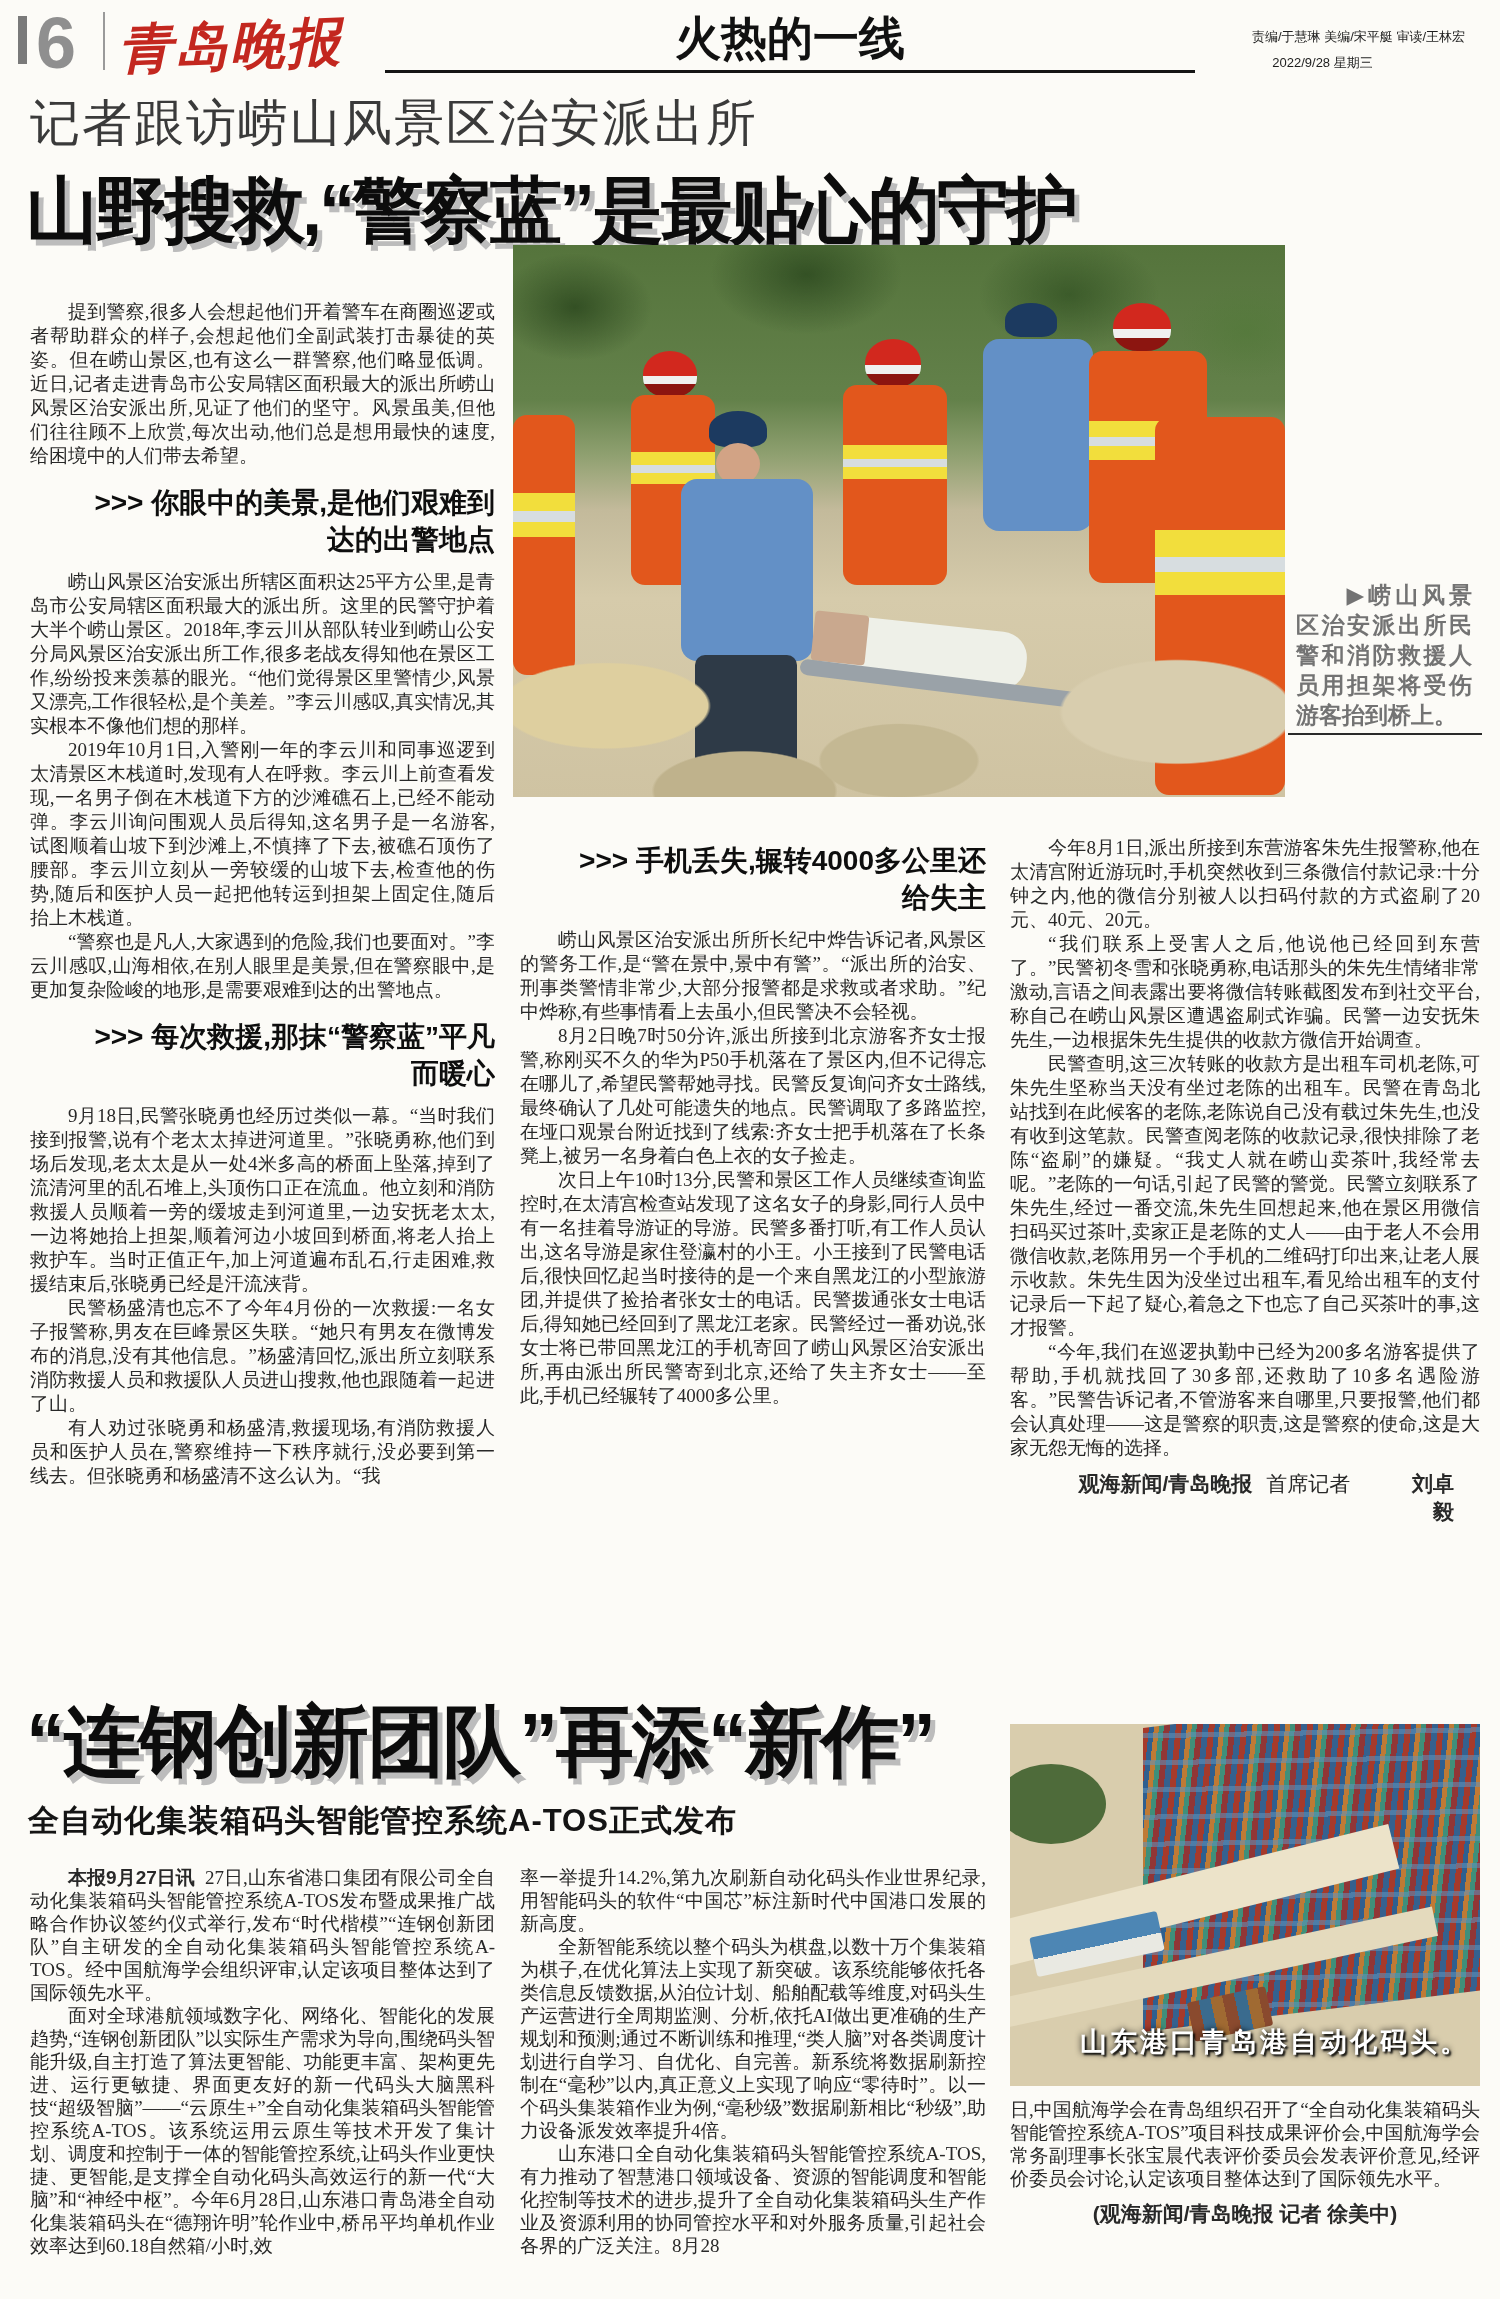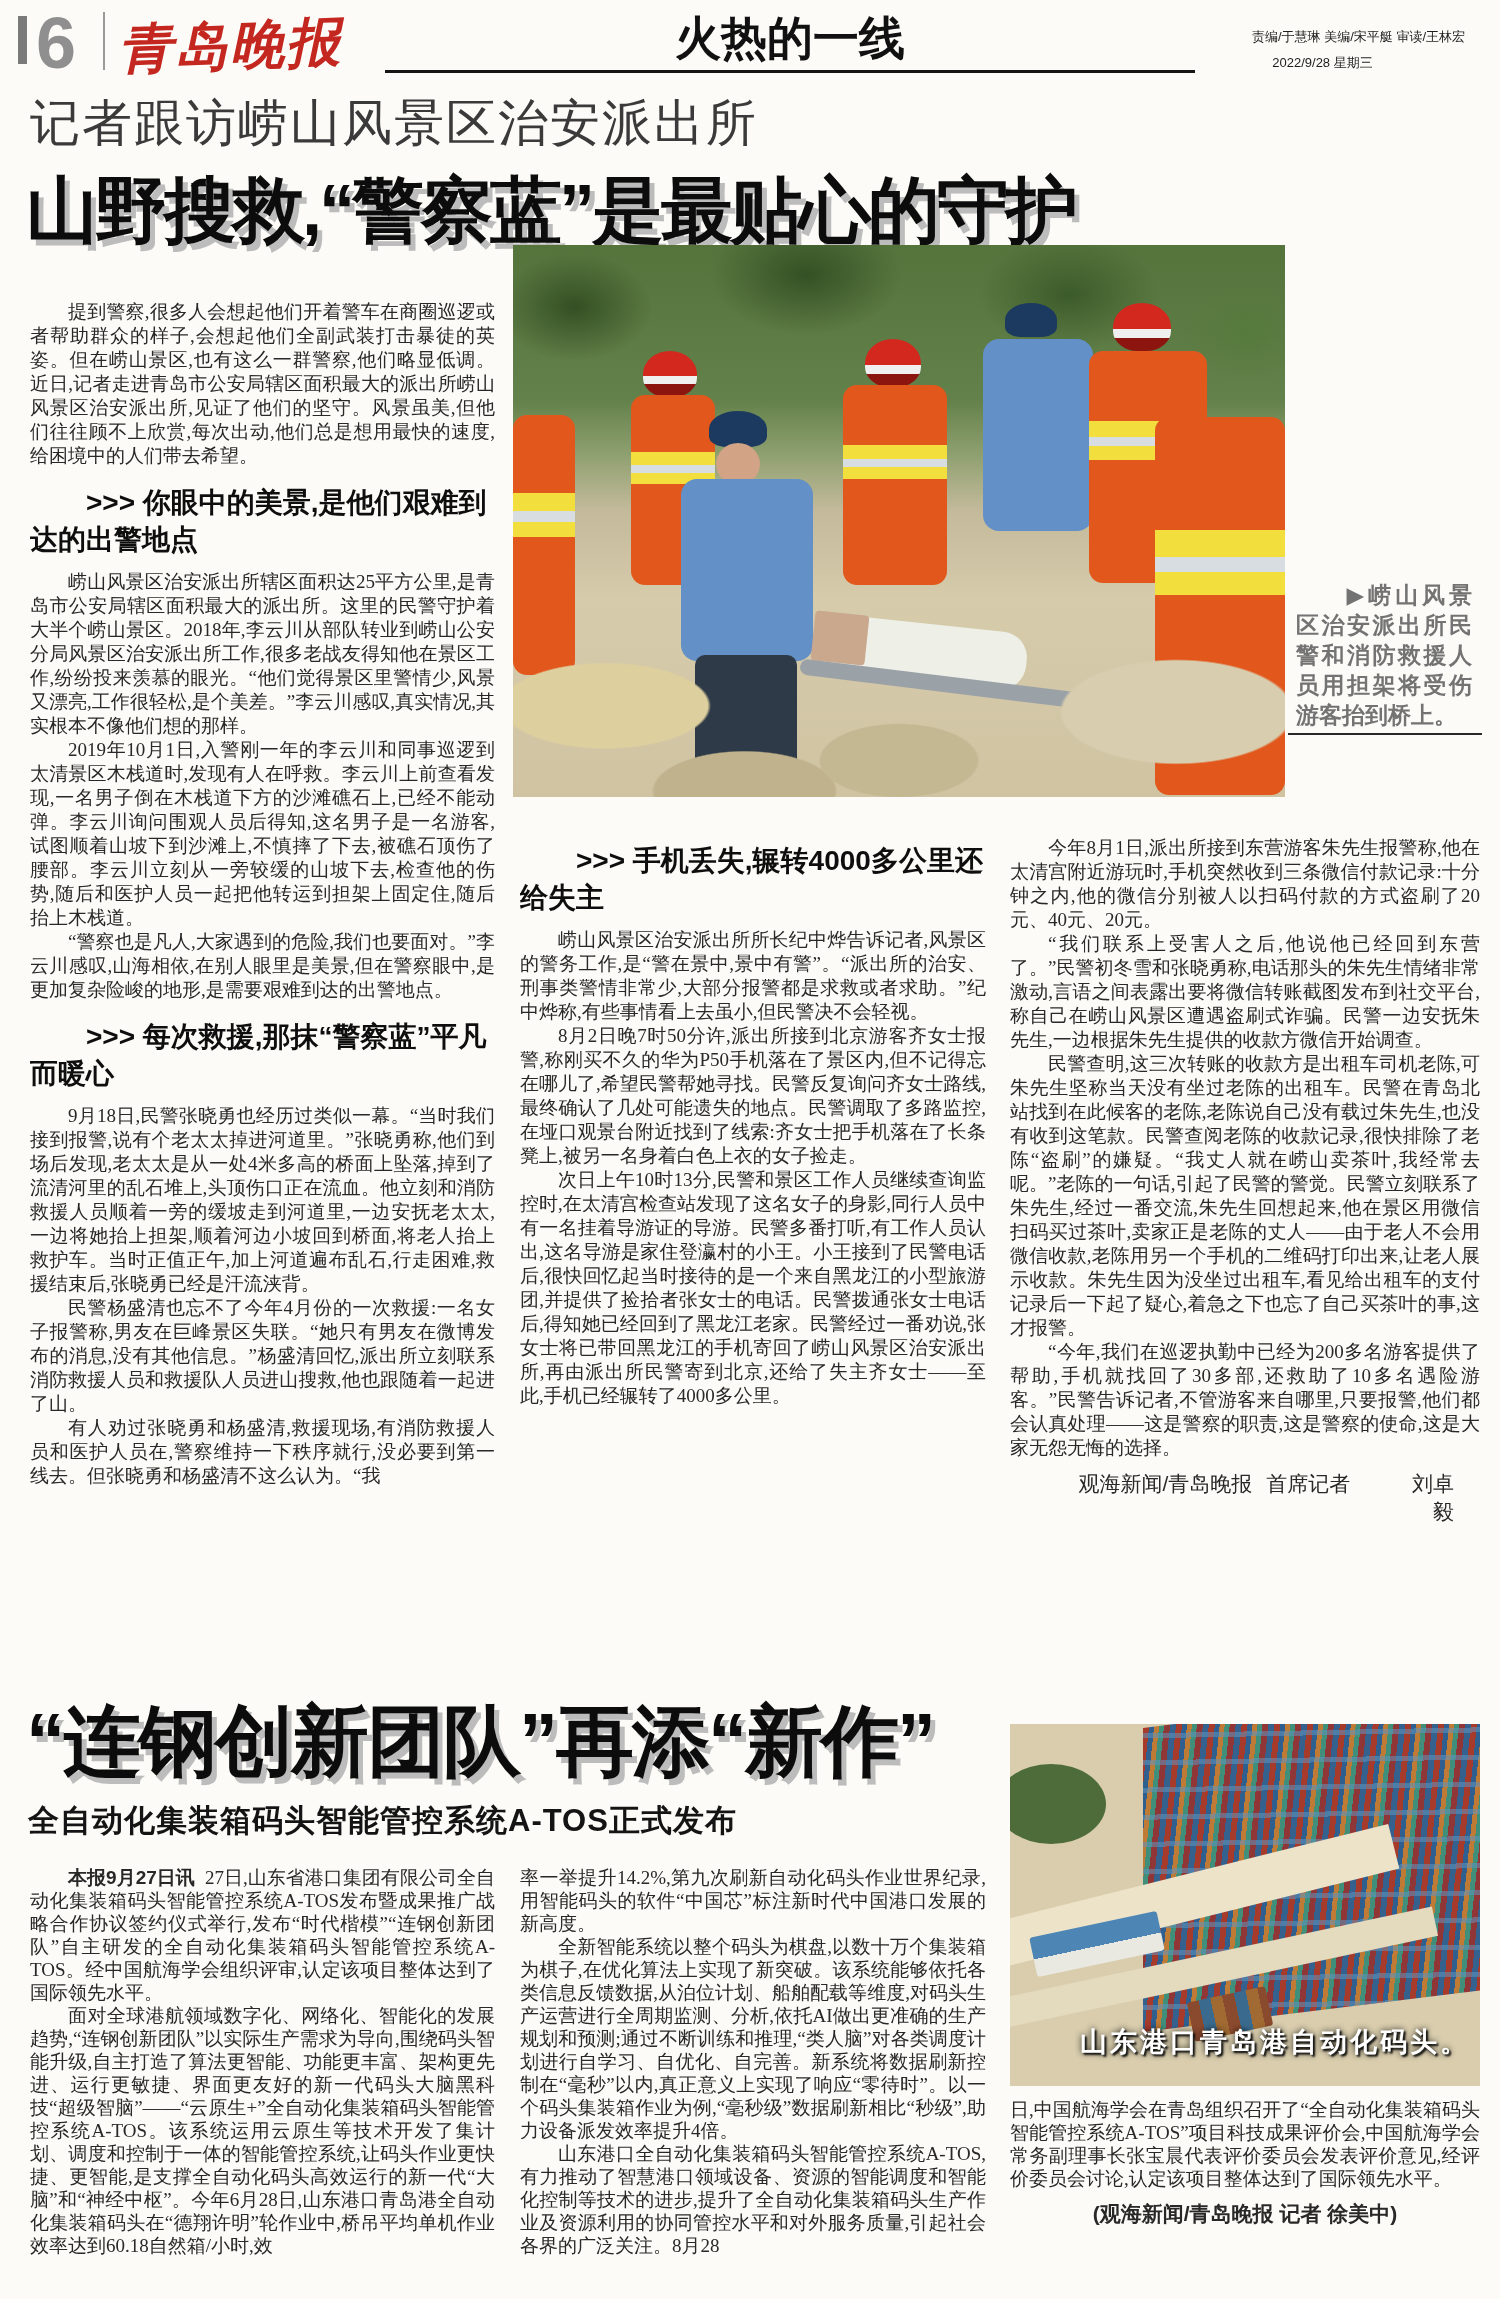--- a/index.html
+++ b/index.html
@@ -20,27 +20,27 @@
   .hdr-right .l1{text-align:right;}
   .hdr-right .l2{text-align:center;margin-top:8px;padding-left:60px;}
 
   
   .kicker{left:30px;top:90px;font-size:50px;color:#3a3a3a;letter-spacing:2px;}
   .headline1{left:26px;top:172px;width:1460px;font-size:72px;line-height:1.08;font-weight:bold;color:#0c0c0c;
              letter-spacing:-3px;text-shadow:5px 6px 0 #bcbcbc;white-space:nowrap;}
   .col{text-align:justify;}
   .col p{margin:0;font-size:19px;line-height:24px;text-indent:2em;}
   .col p.noind{text-indent:0;}
-  .subhead{font-weight:bold;font-size:28px;line-height:37px;text-indent:2em;text-align:left;
+  .subhead{font-weight:bold;font-size:28px;line-height:37px;text-indent:2em;text-align:right;
            margin:16px 0 12px;color:#0e0e0e;font-family:"Liberation Sans","DejaVu Sans",sans-serif;}
   .c1{left:30px;top:300px;width:465px;height:1392px;overflow:hidden;}
   .c2{left:520px;top:826px;width:466px;height:866px;overflow:hidden;}
   .c3{left:1010px;top:836px;width:470px;height:856px;overflow:hidden;}
   .byline{margin-top:10px;text-align:right;padding-right:26px;font-size:21px;font-family:"Liberation Sans","DejaVu Sans",sans-serif;}
-  .byline .b{font-weight:normal;margin-left:48px;}
+  .byline .b{font-weight:bold;margin-left:48px;}
   .byline .r{font-weight:normal;margin:0 8px;}
 
   
   .photo1{left:513px;top:245px;width:772px;height:552px;overflow:hidden;
           background:linear-gradient(180deg,#55743c 0%,#63814a 28%,#8fa070 38%,#c3ba9b 48%,#d6cbab 64%,#cfc3a2 100%);}
   .photo1::before{content:"";position:absolute;inset:0 0 55% 0;
       background-image:radial-gradient(ellipse 130px 90px at 8% 25%,rgba(25,52,16,.6),transparent 60%),
       radial-gradient(ellipse 160px 100px at 38% 12%,rgba(22,50,15,.55),transparent 60%),
       radial-gradient(ellipse 150px 95px at 72% 20%,rgba(30,62,20,.5),transparent 60%),
       radial-gradient(ellipse 110px 80px at 95% 35%,rgba(80,120,55,.55),transparent 60%);}

